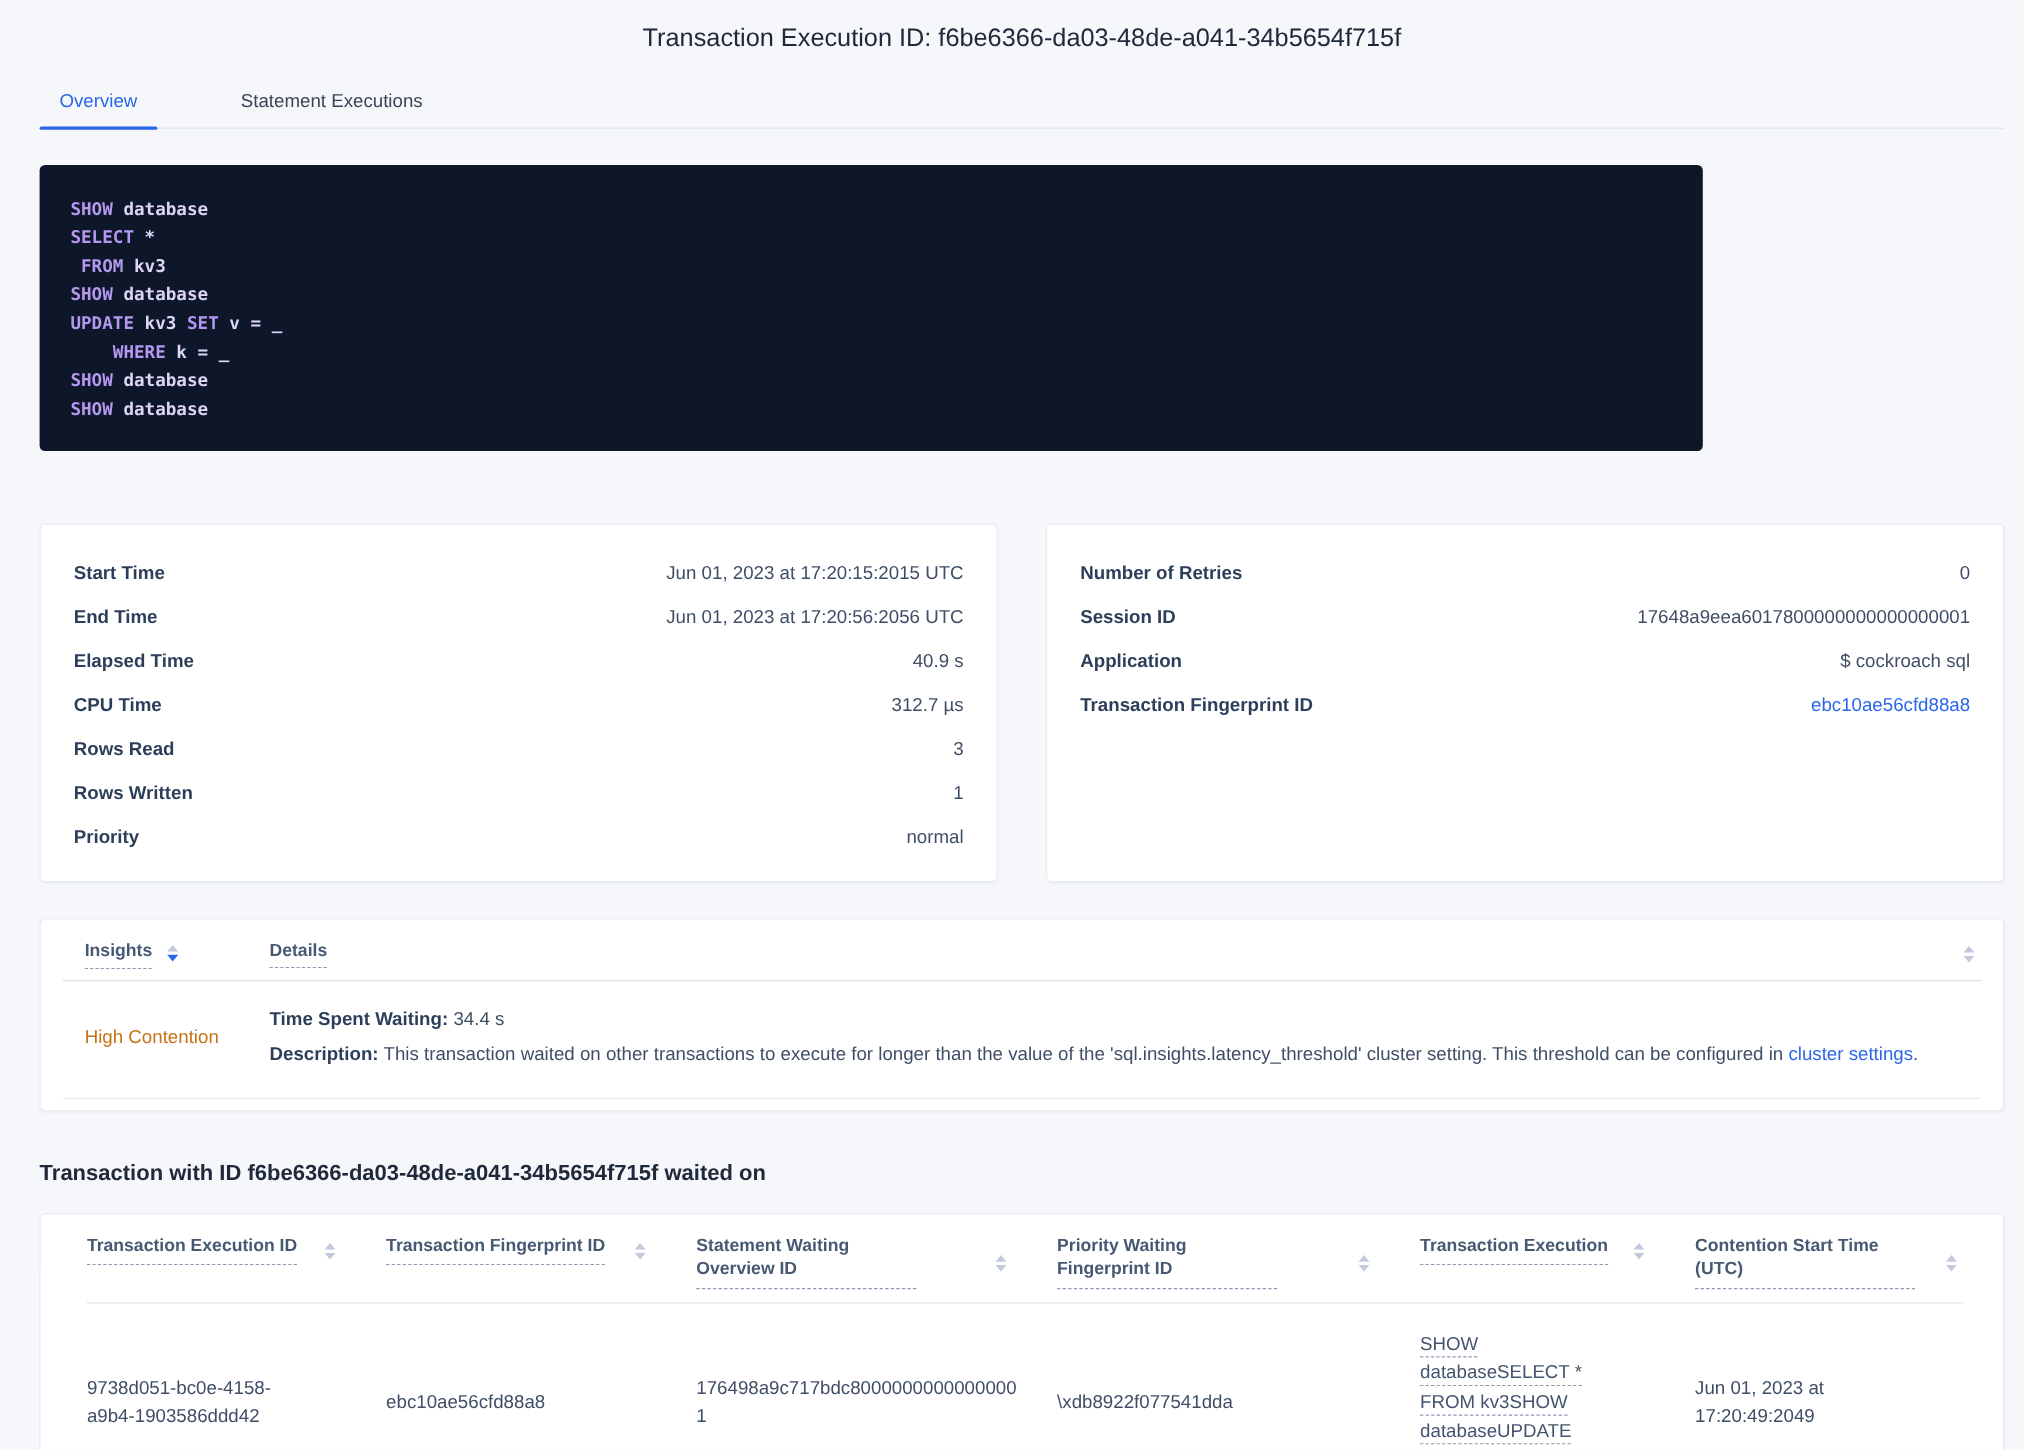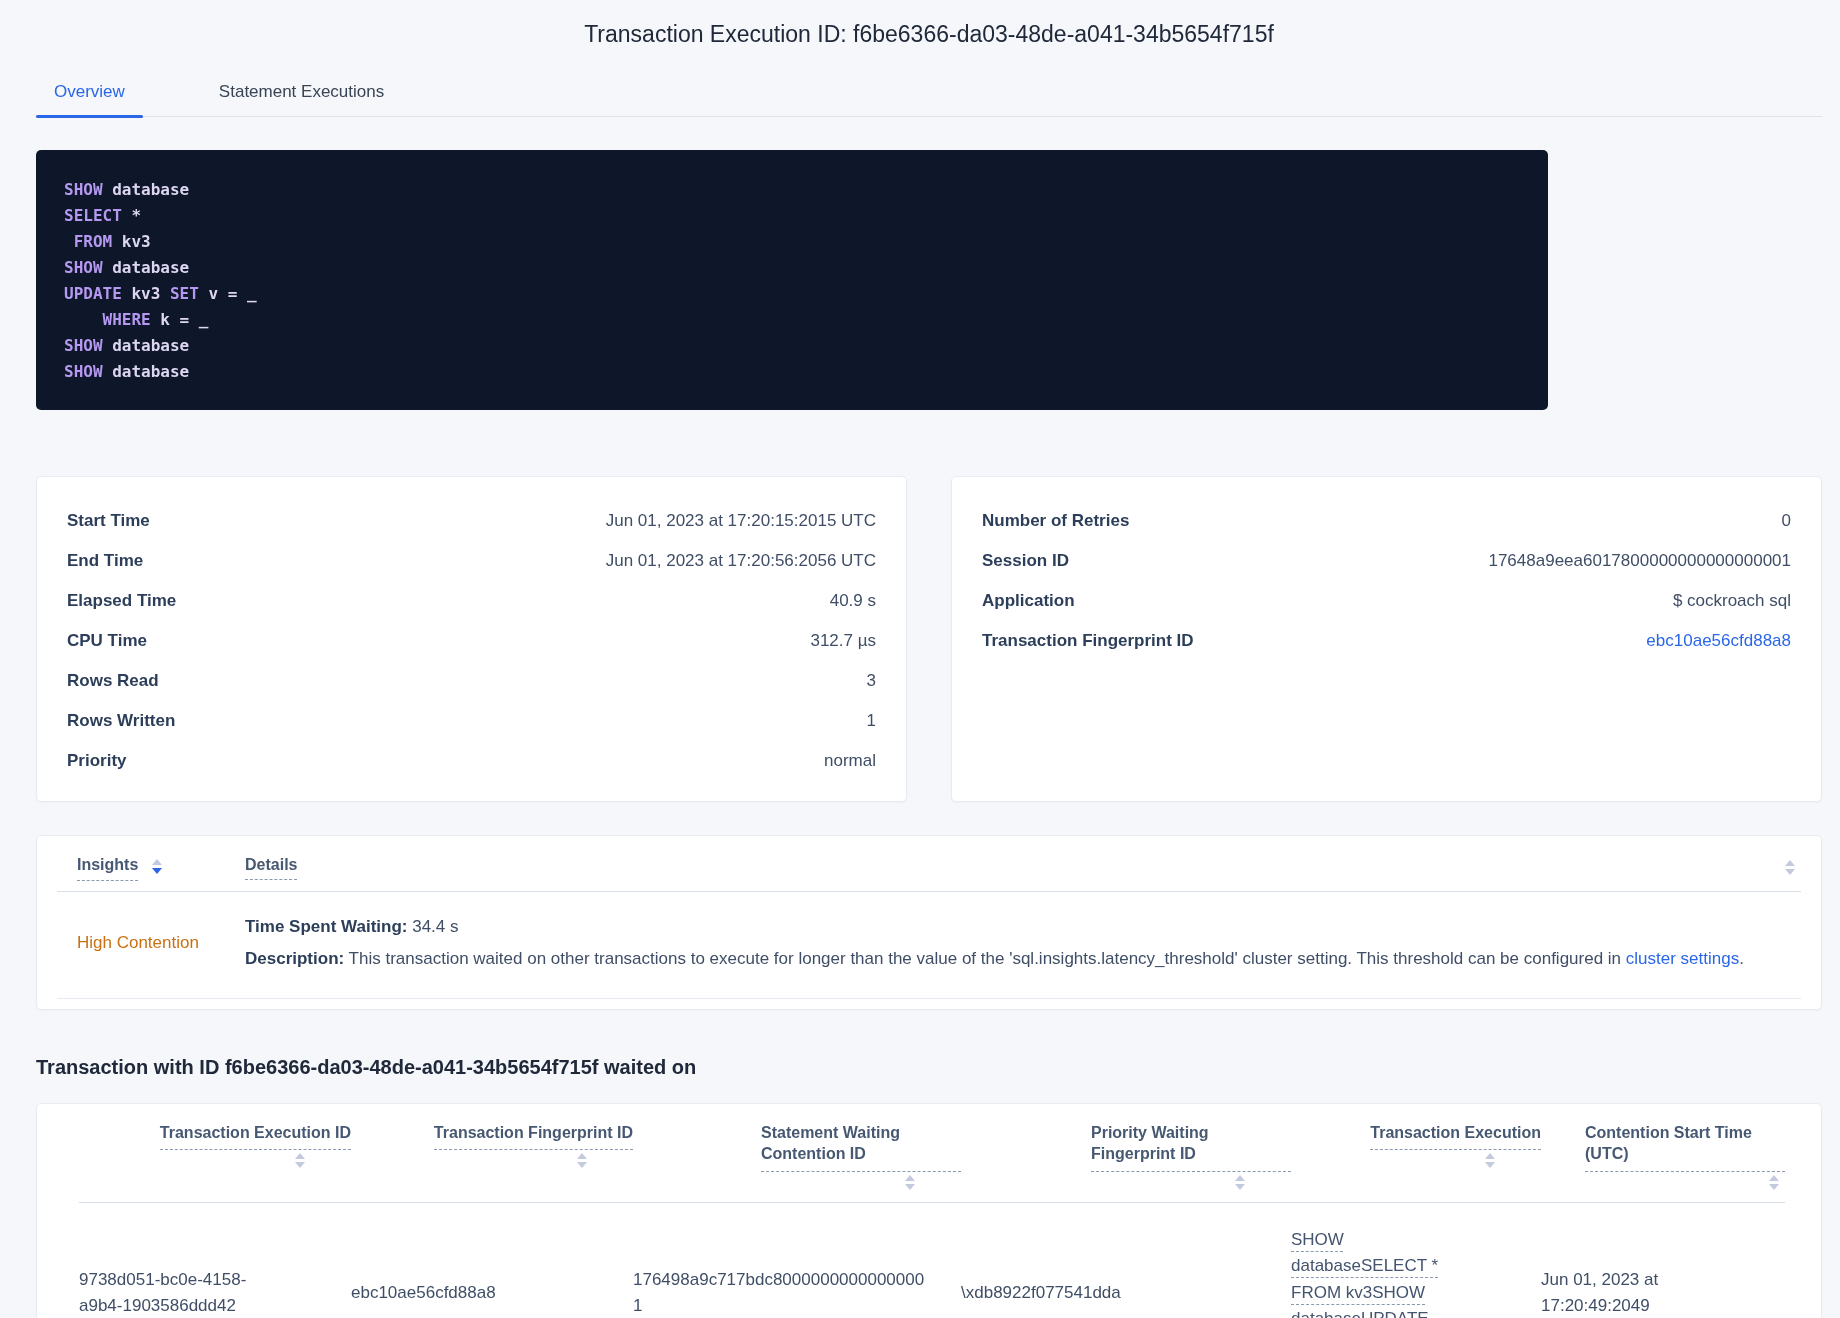--- a/index.html
+++ b/index.html
@@ -85,21 +85,21 @@
   .ins-details { flex:1; font-size:17px; color:#3f4e66; line-height:1.5; }
   .ins-details .b { font-weight:bold; color:#2c3e5a; }
   .ins-details .line1 { margin-bottom:7px; }
   a.inline-link { color:#2a66e8; text-decoration:none; cursor:pointer; }
 
   
   h2.waited-heading { margin:46px 0 0; font-size:20px; font-weight:bold; color:#20293a; }
   .waited-card { margin-top:24px; width:1786px; padding:0 36px 0 42px; height:240px; overflow:hidden; }
   .w-grid { display:grid; grid-template-columns:272px 282px 328px 330px 250px 1fr; }
   .w-header { padding:18px 0 12px; align-items:flex-start; }
-  .w-th { display:flex; align-items:flex-end;flex-direction:column; }
+  .w-th { display:flex; align-items:center; }
   .w-th .caret { margin-left:auto; margin-right:46px; margin-top:3px; }
   .w-th:last-child .caret { margin-right:6px; }
   .w-th .th-label { white-space:normal; max-width:200px; line-height:1.35; }
   .w-row { padding:24px 0 28px; align-items:center; font-size:17px; color:#3f4e66; }
   .w-cell { padding-right:34px; line-height:1.55; overflow-wrap:anywhere; }
   .w-cell.id-wrap { max-width:222px; }
   .w-cell.txn-exec {
     max-width:190px; color:#44546e; cursor:pointer;
     text-decoration:underline dashed #8b99b0; text-underline-offset:6px; text-decoration-thickness:1px;
   }
@@ -219,21 +219,21 @@
           </span>
         </div>
         <div class="w-th">
           <span class="th-label">Transaction Fingerprint ID</span>
           <span class="caret">
             <span class="up"></span>
             <span class="dn"></span>
           </span>
         </div>
         <div class="w-th">
-          <span class="th-label">Statement Waiting Contention ID</span>
+          <span class="th-label">Statement Waiting Overview ID</span>
           <span class="caret">
             <span class="up"></span>
             <span class="dn"></span>
           </span>
         </div>
         <div class="w-th">
           <span class="th-label">Priority Waiting Fingerprint ID</span>
           <span class="caret">
             <span class="up"></span>
             <span class="dn"></span>

